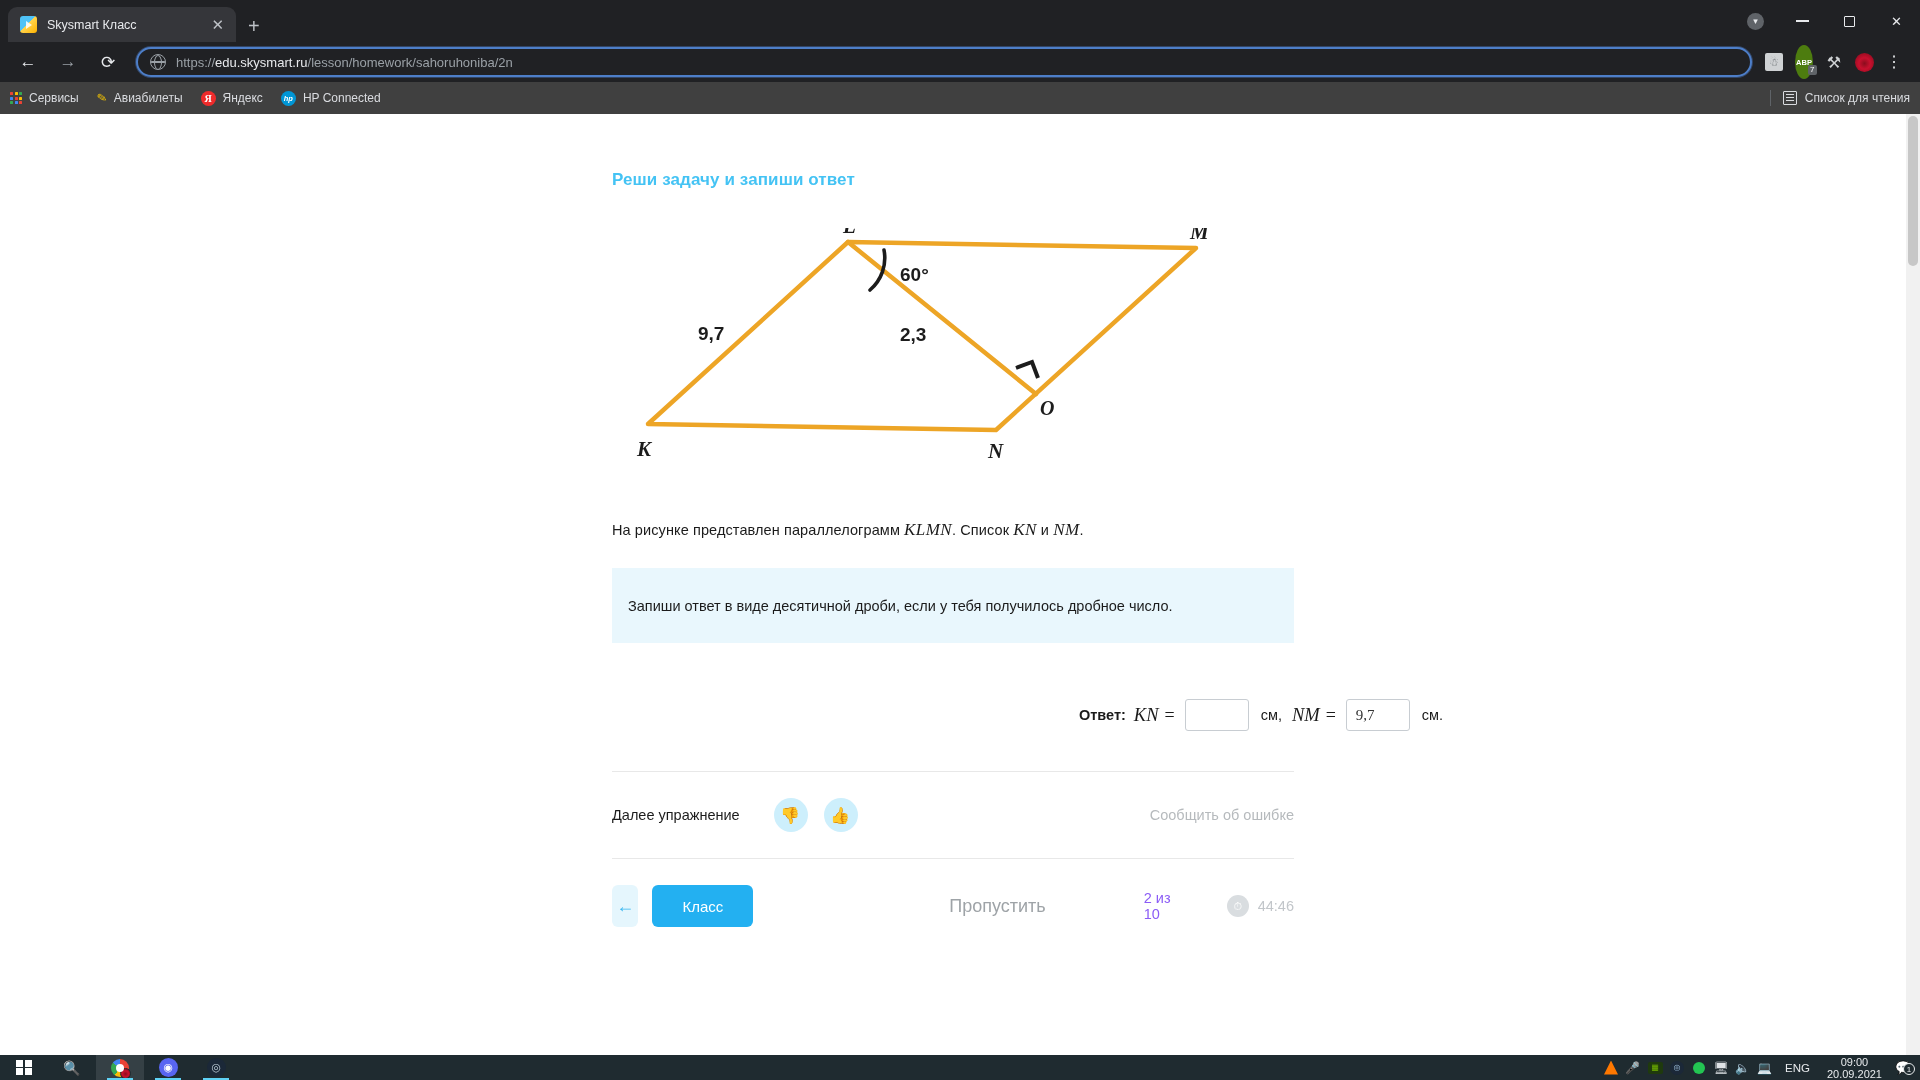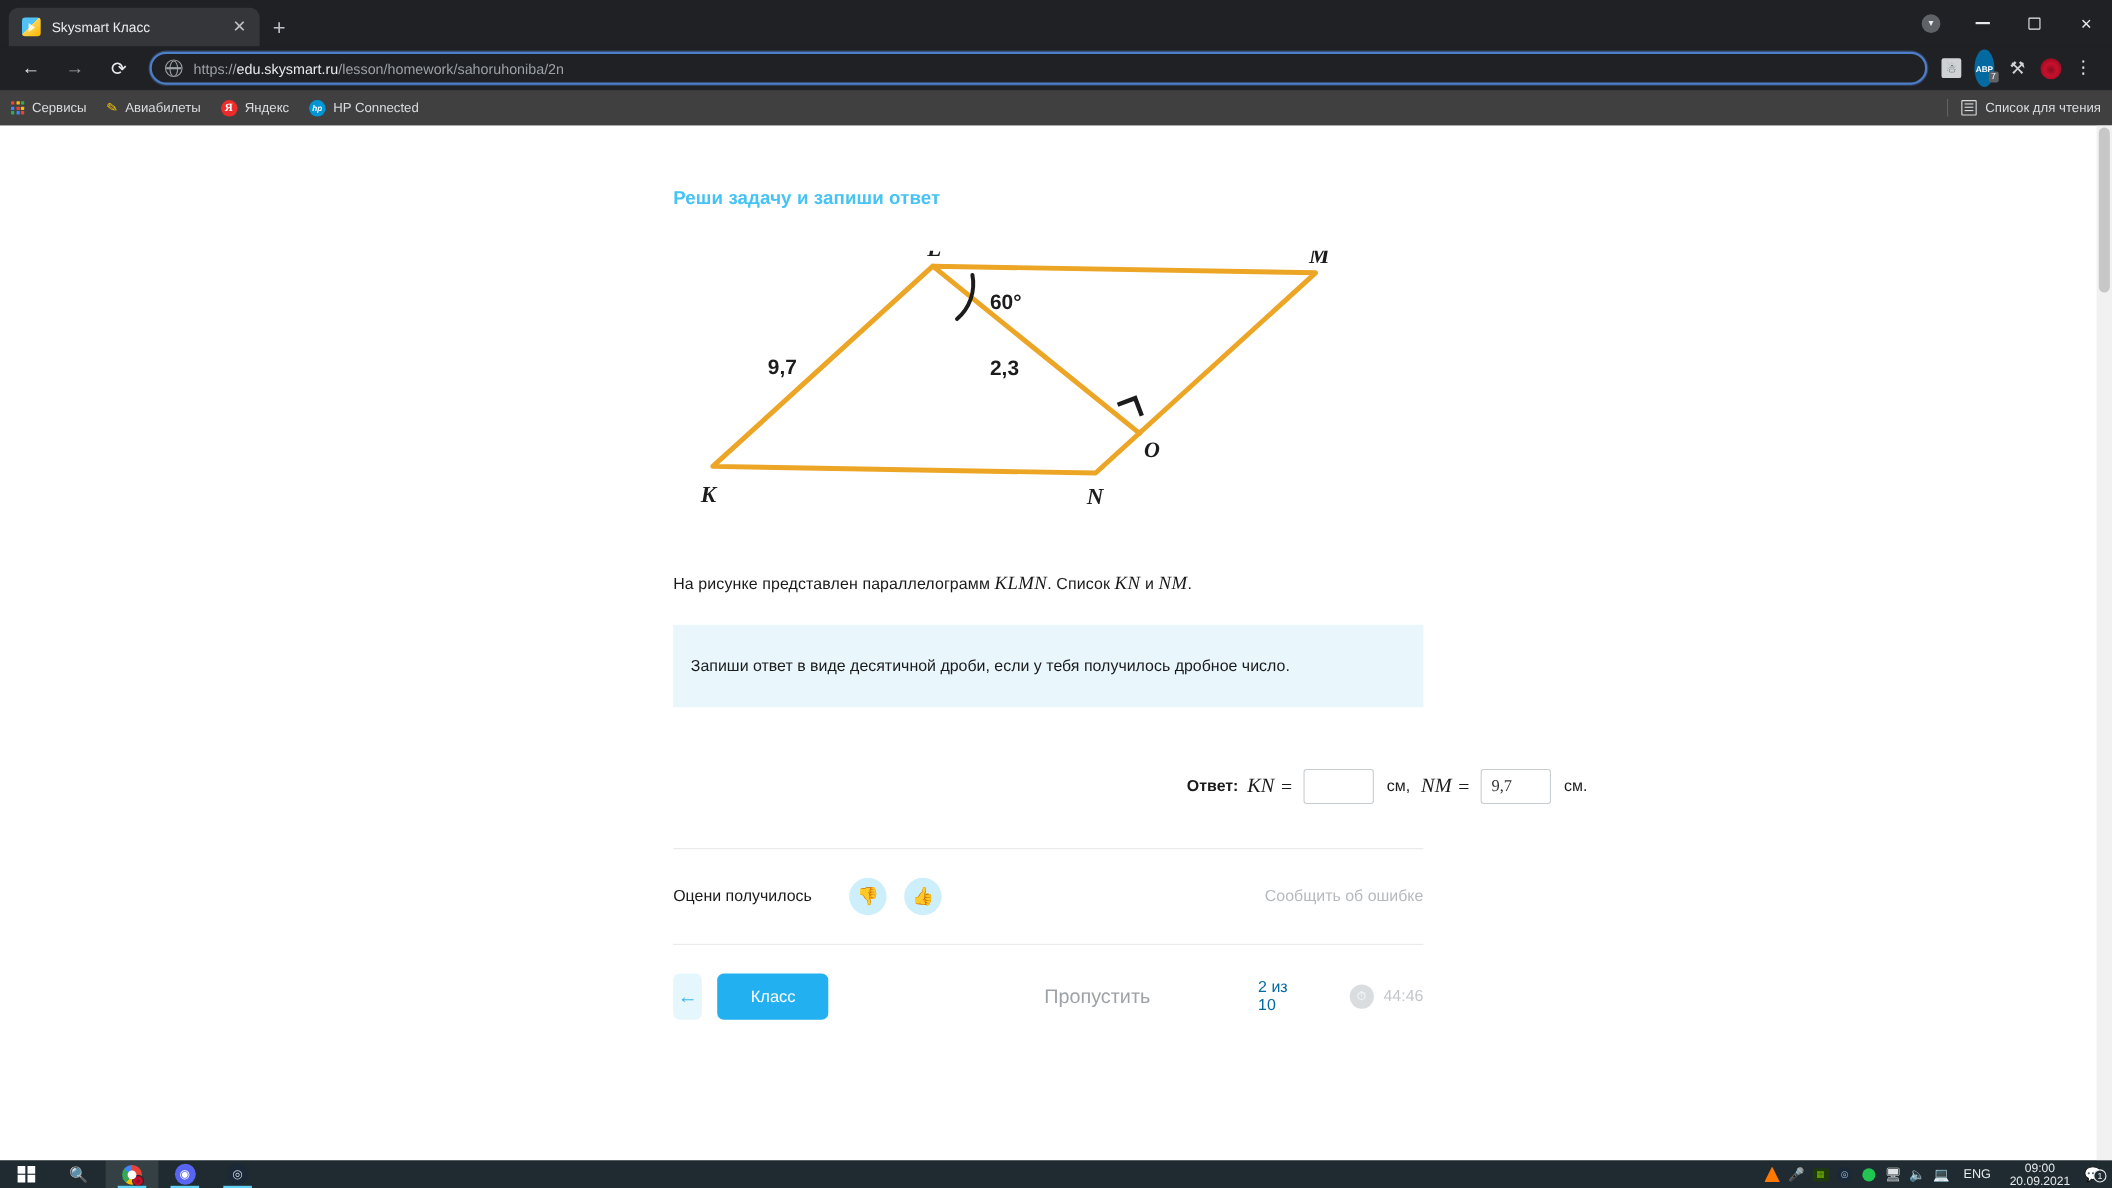--- a/index.html
+++ b/index.html
@@ -61,21 +61,21 @@
   .omni-icon { width: 16px; height: 16px; border-radius: 50%; border: 1.5px solid #9aa0a6; margin-right: 10px; flex: none;
                display:flex;align-items:center;justify-content:center; position:relative; overflow:hidden;}
   .omni-icon::before { content:""; position:absolute; width:14px; height:1.2px; background:#9aa0a6; }
   .omni-icon::after { content:""; position:absolute; width:6px; height:13px; border:1.2px solid #9aa0a6; border-radius:50%; }
   .omni-url { font-size: 13px; color: #9aa0a6; white-space: nowrap; }
   .omni-url b { color: #e8eaed; font-weight: 400; }
   .tb-icons { display: flex; align-items: center; gap: 2px; padding-right: 4px; }
   .tb-ico { width: 28px; height: 28px; display: flex; align-items: center; justify-content: center; position: relative; }
   .ext-gray { width: 18px; height: 18px; background: #cfd2d4; border-radius: 2px; display:flex;align-items:center;justify-content:center; }
   .ext-gray span { font-size:11px; color:#5a5f63; }
-  .ext-abp { width: 18px; height: 34px; border-radius: 50%; background: #0369a1; color: #fff; font-size: 7.5px; font-weight: bold; display: flex; align-items: center; justify-content: center; }
+  .ext-abp { width: 18px; height: 34px; border-radius: 50%; background: #4d7c0f; color: #fff; font-size: 7.5px; font-weight: bold; display: flex; align-items: center; justify-content: center; }
   .abp-badge { position: absolute; right: 1px; bottom: 1px; background: #5f6368; color: #fff; font-size: 8px; border-radius: 2px; padding: 0 2.5px; line-height: 10px; }
   .ext-puzzle { color: #cfd2d4; font-size: 16px; }
   .ext-lips { width: 19px; height: 19px; border-radius: 50%; background: radial-gradient(circle at 50% 55%, #8b0d1e 0%, #c8102e 40%, #7a0a18 100%); }
   .ext-menu { color: #e8eaed; font-size: 16px; letter-spacing: 0; line-height: .6; text-align: center; }
 
   
   .bookmarks { height: 32px; background: #404040; display: flex; align-items: center; padding: 0 10px; font-size: 12px; color: #dadce0; }
   .bm { display: flex; align-items: center; margin-right: 18px; }
   .bm-label { margin-left: 7px; white-space: nowrap; }
   .bm-apps { display: grid; grid-template-columns: repeat(3,3px); grid-template-rows: repeat(3,3px); gap: 1.5px; }
@@ -126,21 +126,21 @@
   .thumb { width: 34px; height: 34px; border-radius: 50%; background: #cdeffc; display: flex; align-items: center; justify-content: center; margin-left: 16px; color: #17b0f0; font-size: 16px; }
   .thumb.first { margin-left: 34px; }
   .report { margin-left: auto; font-size: 14.5px; color: #b6babd; }
 
   .divider2 { margin-top: 26px; width: 682px; height: 1px; background: #e8e8e8; }
 
   .footer-row { margin-top: 26px; width: 682px; display: flex; align-items: center; }
   .back-btn { width: 46px; height: 42px; background: #e5f6fd; border-radius: 6px; display: flex; align-items: center; justify-content: center; color: #3ab7f0; font-size: 18px; }
   .next-btn { margin-left: 14px; height: 42px; padding: 0 30px; background: #23b0f1; color: #fff; border: none; border-radius: 6px; font-size: 15px; font-family: "Liberation Sans", sans-serif; }
   .skip { margin-left: 196px; font-size: 18px; color: #9ea3a7; }
-  .progress { margin-left: 98px; font-size: 14.5px; color: #0369a1; }
+  .progress { margin-left: 98px; font-size: 14.5px; color: #8b5cf6; }
   .timer { margin-left: 56px; display: flex; align-items: center; color: #c2c6ca; font-size: 14.5px; }
   .timer-ico { width: 22px; height: 22px; border-radius: 50%; background: #d9dde0; margin-right: 9px; display:flex;align-items:center;justify-content:center; color:#fff; font-size:11px; }
 
   .scrollbar { position: absolute; right: 0; top: 0; width: 14px; height: 941px; background: #f1f1f1; }
   .scrollthumb { position: absolute; right: 2px; top: 2px; width: 10px; height: 150px; background: #c7c7c7; border-radius: 5px; }
 
   
   .taskbar { height: 25px; background: #1f2b30; display: flex; align-items: center; position: relative; }
   .tb-left { display: flex; align-items: center; height: 100%; }
   .tb-item { width: 48px; height: 25px; display: flex; align-items: center; justify-content: center; position: relative; }
@@ -309,21 +309,21 @@
         <span class="unit">см,</span>
         <span class="ans-math">NM</span>
         <span class="eq">=</span>
         <input class="ans-input" type="text" value="9,7" style="">
         <span class="unit">см.</span>
       </div>
 
       <div class="divider"></div>
 
       <div class="rate-row">
-        <span class="rate-label">Оцени получилось</span>
+        <span class="rate-label">Далее упражнение</span>
         <span class="thumb first">👎</span>
         <span class="thumb">👍</span>
         <span class="report">Сообщить об ошибке</span>
       </div>
 
       <div class="divider2"></div>
 
       <div class="footer-row">
         <div class="back-btn">←</div>
         <button class="next-btn">Класс</button>

